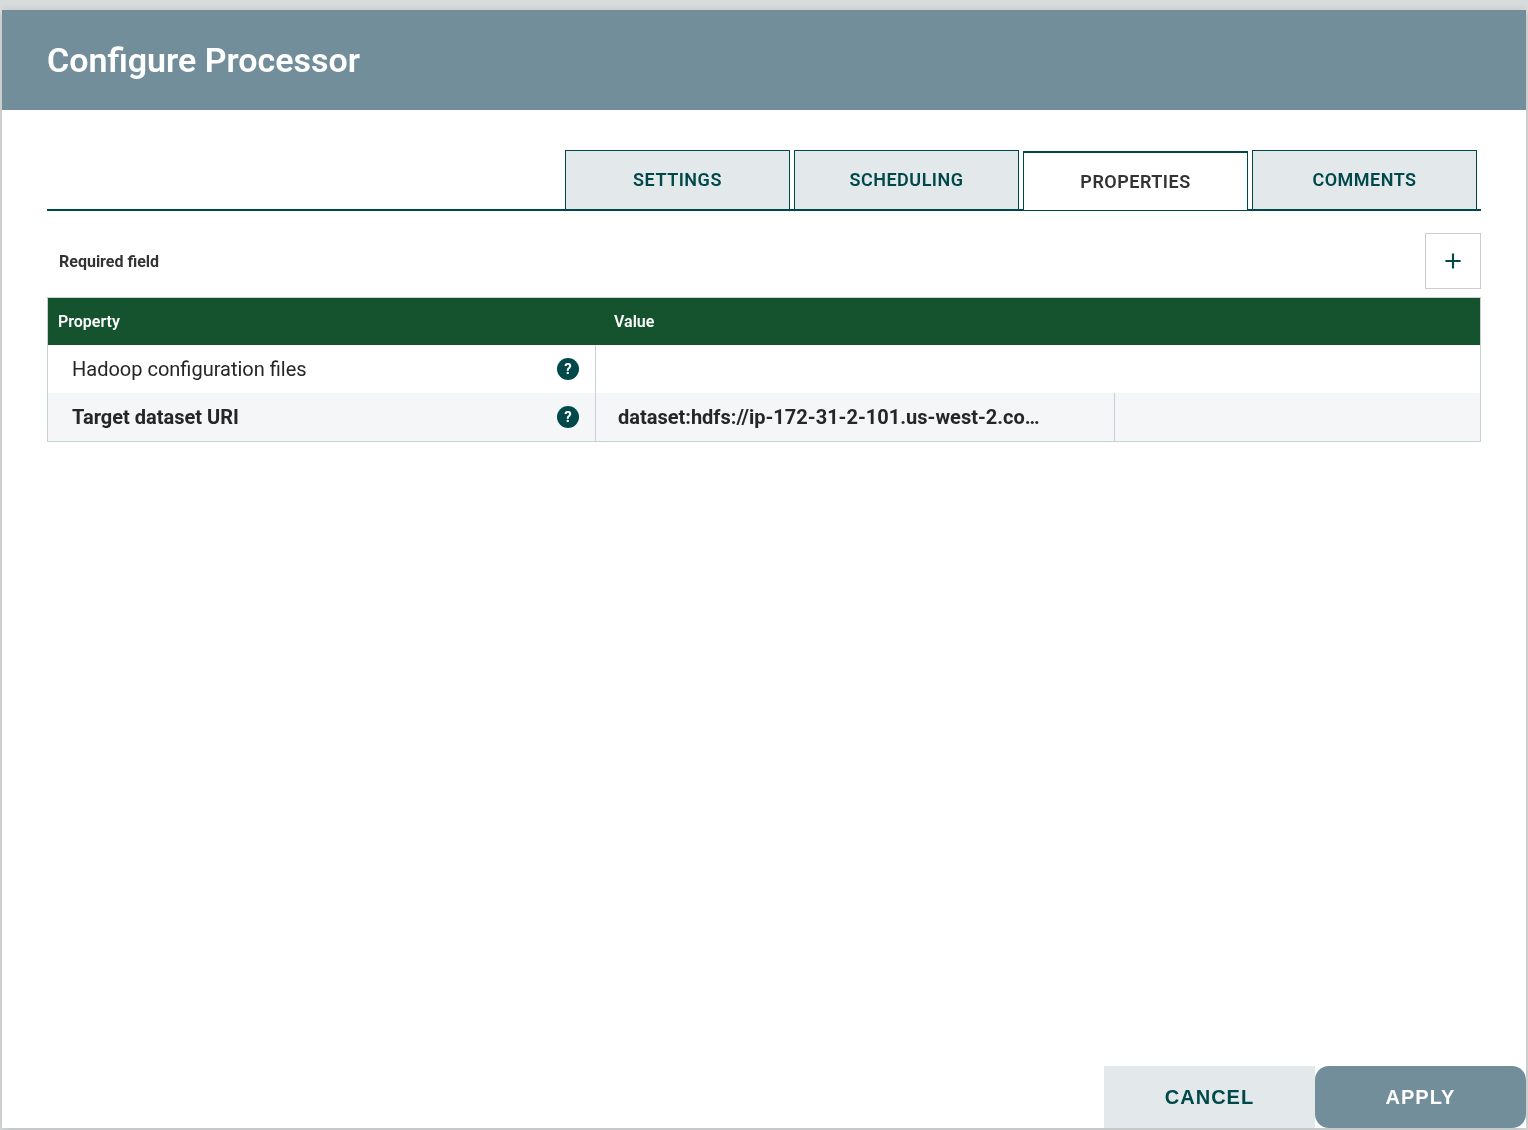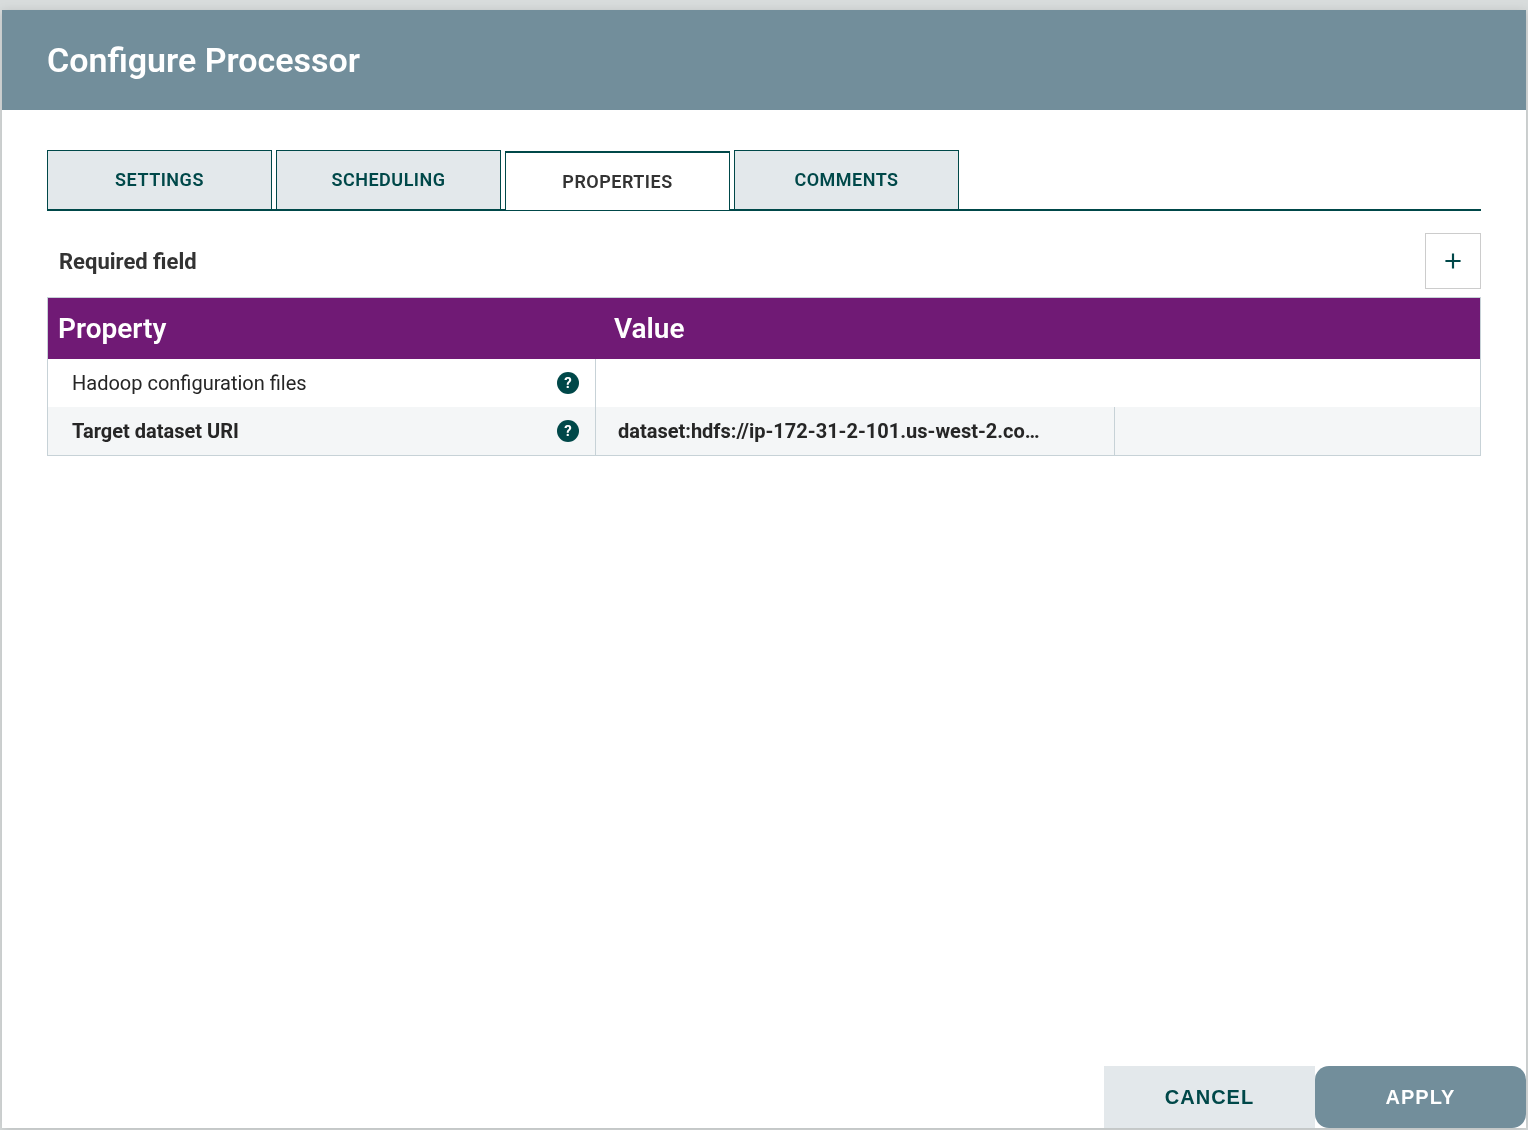--- a/index.html
+++ b/index.html
@@ -40,20 +40,21 @@
     .content {
       flex: 1;
       padding: 40px 45px 0 45px;
       display: flex;
       flex-direction: column;
       min-height: 0;
     }
     .tabs {
       display: flex;
       border-bottom: 2px solid #004849;
+      justify-content: flex-end;
     }
     .tab {
       padding: 18px 0;
       width: 225px;
       text-align: center;
       font-size: 18px;
       font-weight: 600;
       letter-spacing: 0.5px;
       border: 1px solid #004849;
       border-bottom: none;
@@ -78,21 +79,21 @@
     }
     .panel-header {
       display: flex;
       justify-content: space-between;
       align-items: center;
       margin-bottom: 8px;
       padding-left: 12px;
       padding-right: 0;
     }
     .required-label {
-      font-size: 22px;
+      font-size: 16px;
       font-weight: 700;
       color: #333333;
       text-align: center;
     }
     .add-btn {
       width: 56px;
       height: 56px;
       border: 1px solid #cccccc;
       background: #ffffff;
       display: flex;
@@ -104,23 +105,23 @@
       width: 26px;
       height: 26px;
       fill: #004849;
     }
     .properties-table {
       width: 100%;
       border: 1px solid #c7d2d7;
     }
     .table-header {
       display: flex;
-      background: #701a75;
-      color: #ffffff;
-      font-size: 28px;
+      background: #14532d;
+      color: #ffffff;
+      font-size: 16px;
       font-weight: 600;
     }
     .th-property {
       flex: 0 0 548px;
       padding: 14px 10px;
     }
     .th-value {
       flex: 1;
       padding: 14px 10px 14px 18px;
     }

